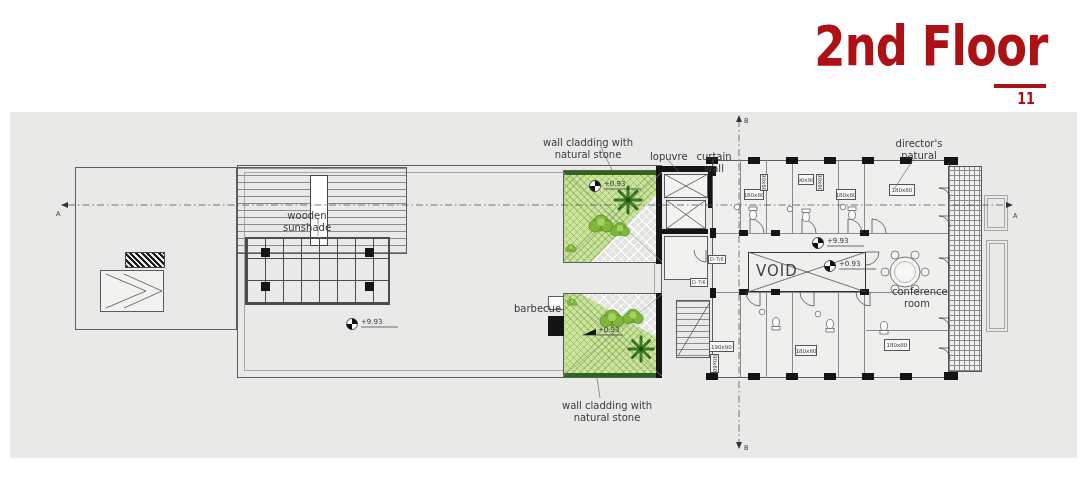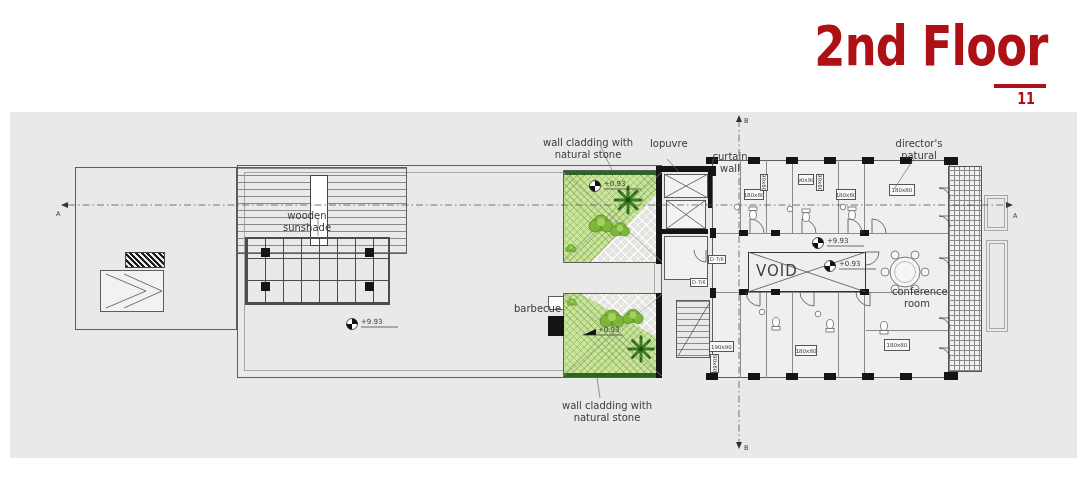--- a/index.html
+++ b/index.html
@@ -314,22 +314,22 @@
           <circle cx="915" cy="177" r="4"></circle>
           <circle cx="895" cy="177" r="4"></circle>
         <circle cx="885" cy="160" r="4"></circle>
           <circle cx="895" cy="143" r="4"></circle>
           <circle cx="915" cy="143" r="4"></circle>
       </g>
     </g>
   </svg>
 
   <div class="lbl" style="left:537px;top:25px;width:102px;">wall cladding with natural stone</div>
-  <div class="lbl" style="left:650px;top:26px;width:36px;">lopuvre</div>
-  <div class="lbl" style="left:708px;top:39px;width:44px;text-align:center;">curtain wall</div>
+  <div class="lbl" style="left:650px;top:39px;width:36px;">lopuvre</div>
+  <div class="lbl" style="left:692px;top:39px;width:44px;text-align:center;">curtain wall</div>
   <div class="lbl" style="left:264px;top:98px;width:86px;">wooden sunshade</div>
   <div class="lbl" style="left:514px;top:191px;width:32px;text-align:right;">barbecue</div>
   <div class="lbl" style="left:552px;top:288px;width:110px;">wall cladding with natural stone</div>
   <div class="lbl" style="left:894px;top:26px;width:50px;">director's natural</div>
   <div class="lbl" style="left:892px;top:174px;width:50px;">conference room</div>
   <div class="voidlbl" style="left:756px;top:150px;">VOID</div>
 
 </div>
 
 </body></html>

